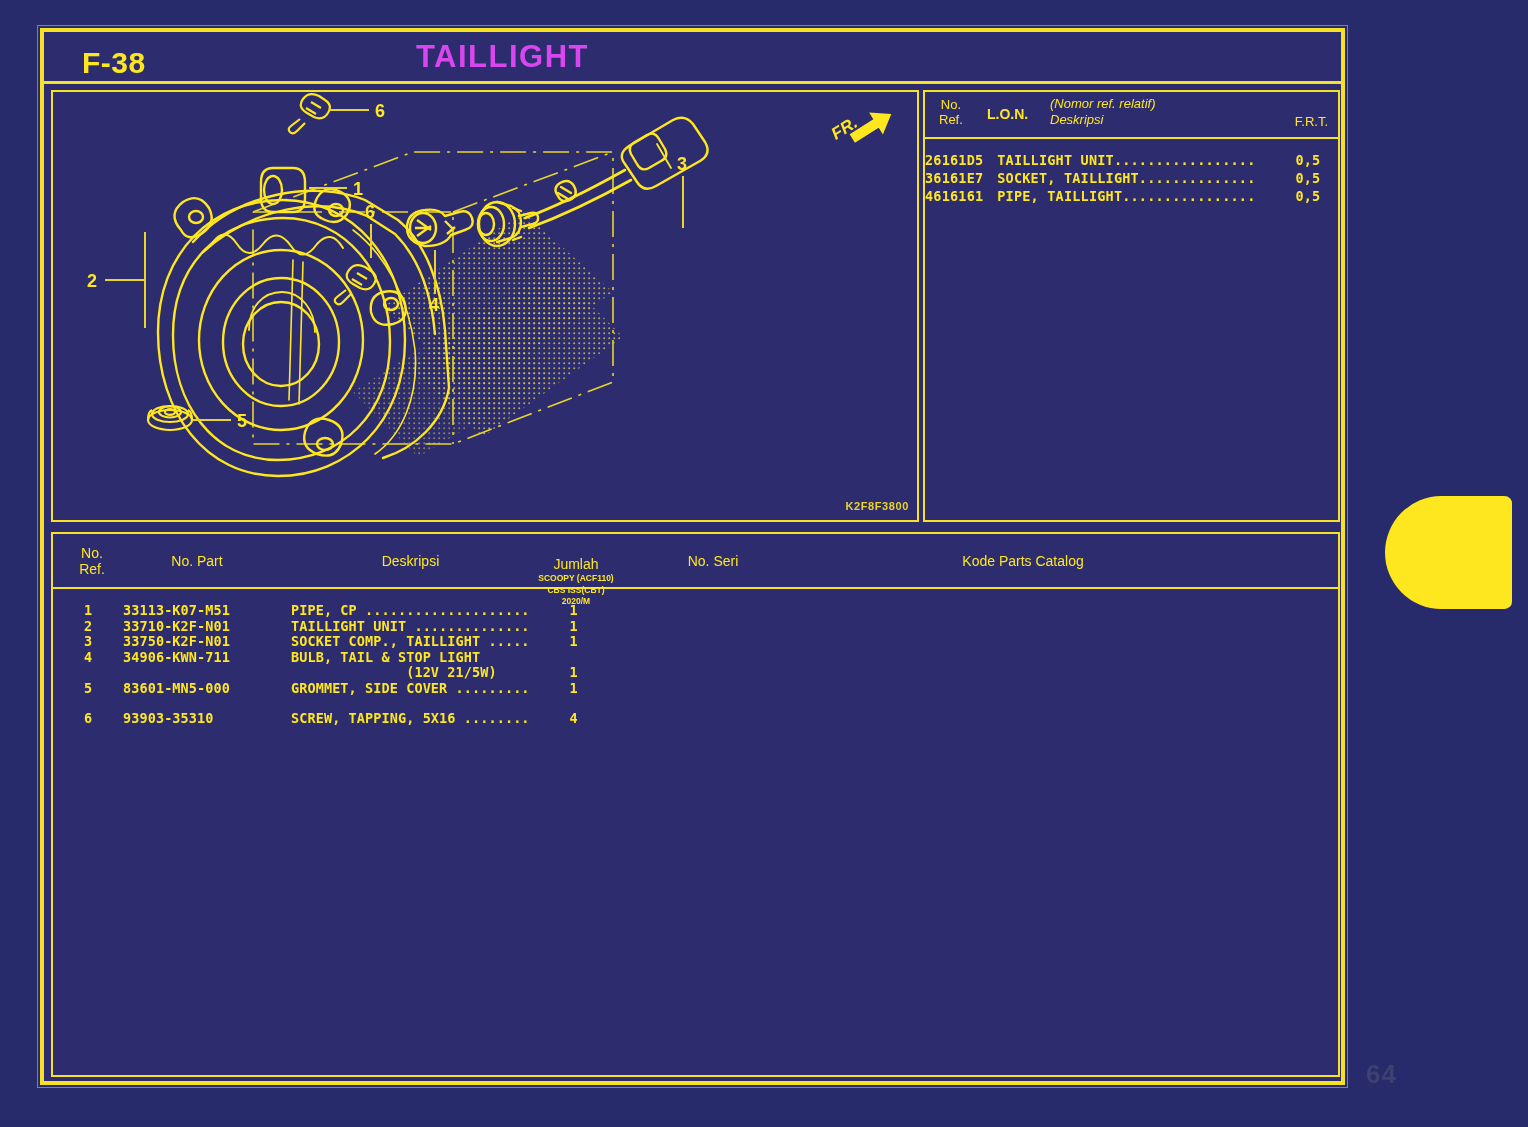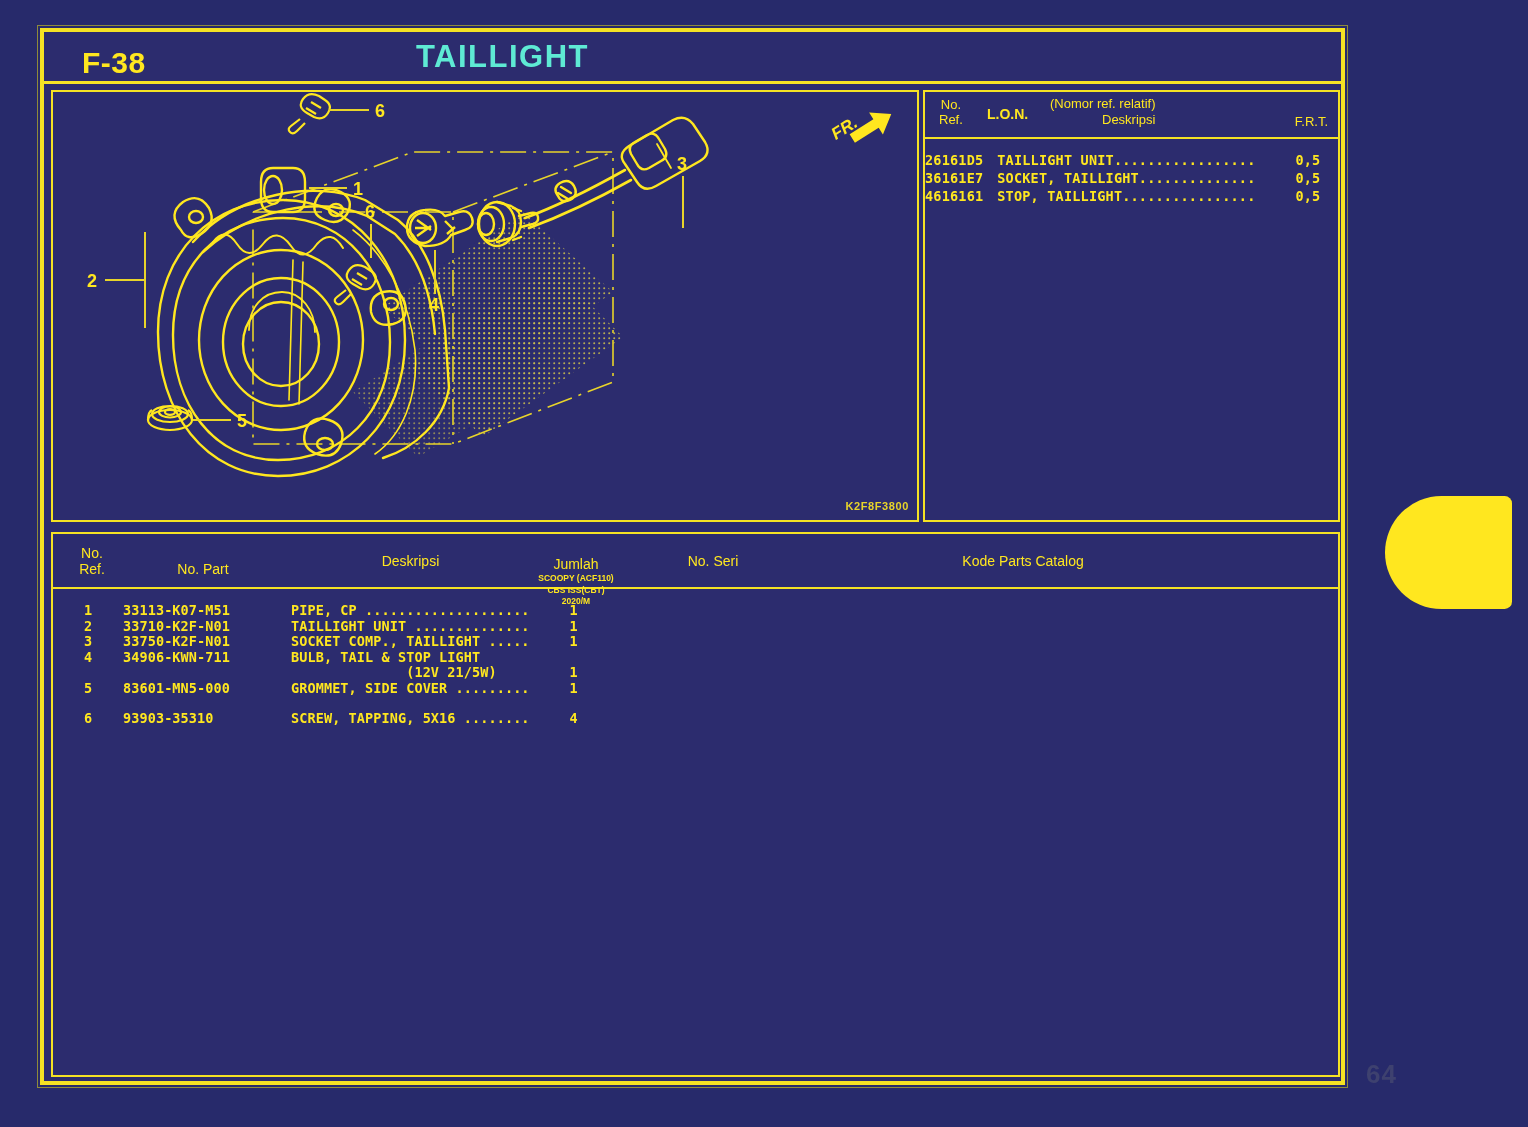--- a/index.html
+++ b/index.html
@@ -39,21 +39,21 @@
     font-weight: bold;
     color: #ffe71f;
     letter-spacing: 0.5px;
     margin-top: 12px;
   }
   #sheet-title {
     width: 100%;
     text-align: center;
     font-size: 31px;
     font-weight: bold;
-    color: #5eead4;
+    color: #d946ef;
     letter-spacing: 1.5px;
     padding-right: 380px;
   }
 
   
   #upper {
     position: absolute;
     left: 0; top: 52px;
     width: 100%;
     height: 445px;
@@ -111,21 +111,21 @@
     font-size: 13px; line-height: 15px; text-align: center;
   }
   #lon-head .h-lon {
     position: absolute; left: 62px; top: 14px;
     font-size: 14px; font-weight: bold;
   }
   #lon-head .h-desc {
     position: absolute; left: 125px; top: 4px;
     font-size: 13px; line-height: 16px;
   }
-  #lon-head .h-desc .sub { display: block; text-align: right; }
+  #lon-head .h-desc .sub { display: block; text-align: left; font-style: italic; }
   #lon-head .h-frt {
     position: absolute; right: 10px; top: 22px;
     font-size: 13px; font-weight: normal; padding-left: 48px;
   }
 
   #lon-rows {
     padding: 12px 0 0 0;
     font-family: "DejaVu Sans Mono", monospace;
   }
   .lon-row {
@@ -158,21 +158,21 @@
   #pt-head .col {
     position: absolute;
     top: 0;
     height: 100%;
     display: flex;
     align-items: center;
     justify-content: center;
     font-size: 14px;
   }
   #pt-head .c-noref { left: 8px;  width: 62px; line-height: 16px; text-align: center; }
-  #pt-head .c-nopart{ left: 70px; width: 160px; margin-top: 8px; }
+  #pt-head .c-nopart{ left: 64px; width: 160px; }
   #pt-head .c-desc  { left: 250px;width: 215px; }
   #pt-head .c-jumlah{ left: 468px;width: 110px; align-items: flex-start; padding-top: 3px;}
   #pt-head .c-seri  { left: 590px;width: 140px; }
   #pt-head .c-kode  { left: 790px;width: 360px; }
 
   .jumlah-stack { text-align: center; line-height: 1.0; margin-top: 20px; }
   .jumlah-stack .j-title { font-size: 14px; }
   .jumlah-stack .j-sub   { font-size: 8.5px; font-weight: bold; display: block; margin-top: 3px; }
 
   #pt-rows {
@@ -401,21 +401,21 @@
           </div>
           <div class="lon-row">
             <span class="c-ref">3</span>
             <span class="c-lon">6161E7</span>
             <span class="c-desc">SOCKET, TAILLIGHT..............</span>
             <span class="c-frt">0,5</span>
           </div>
           <div class="lon-row">
             <span class="c-ref">4</span>
             <span class="c-lon">616161</span>
-            <span class="c-desc">STOP, TAILLIGHT................</span>
+            <span class="c-desc">PIPE, TAILLIGHT................</span>
             <span class="c-frt">0,5</span>
           </div>
         </div>
     </div>
   </div>
 
   <div id="parts-table">
     <div id="pt-head">
       <div class="col c-noref">
         <div>

